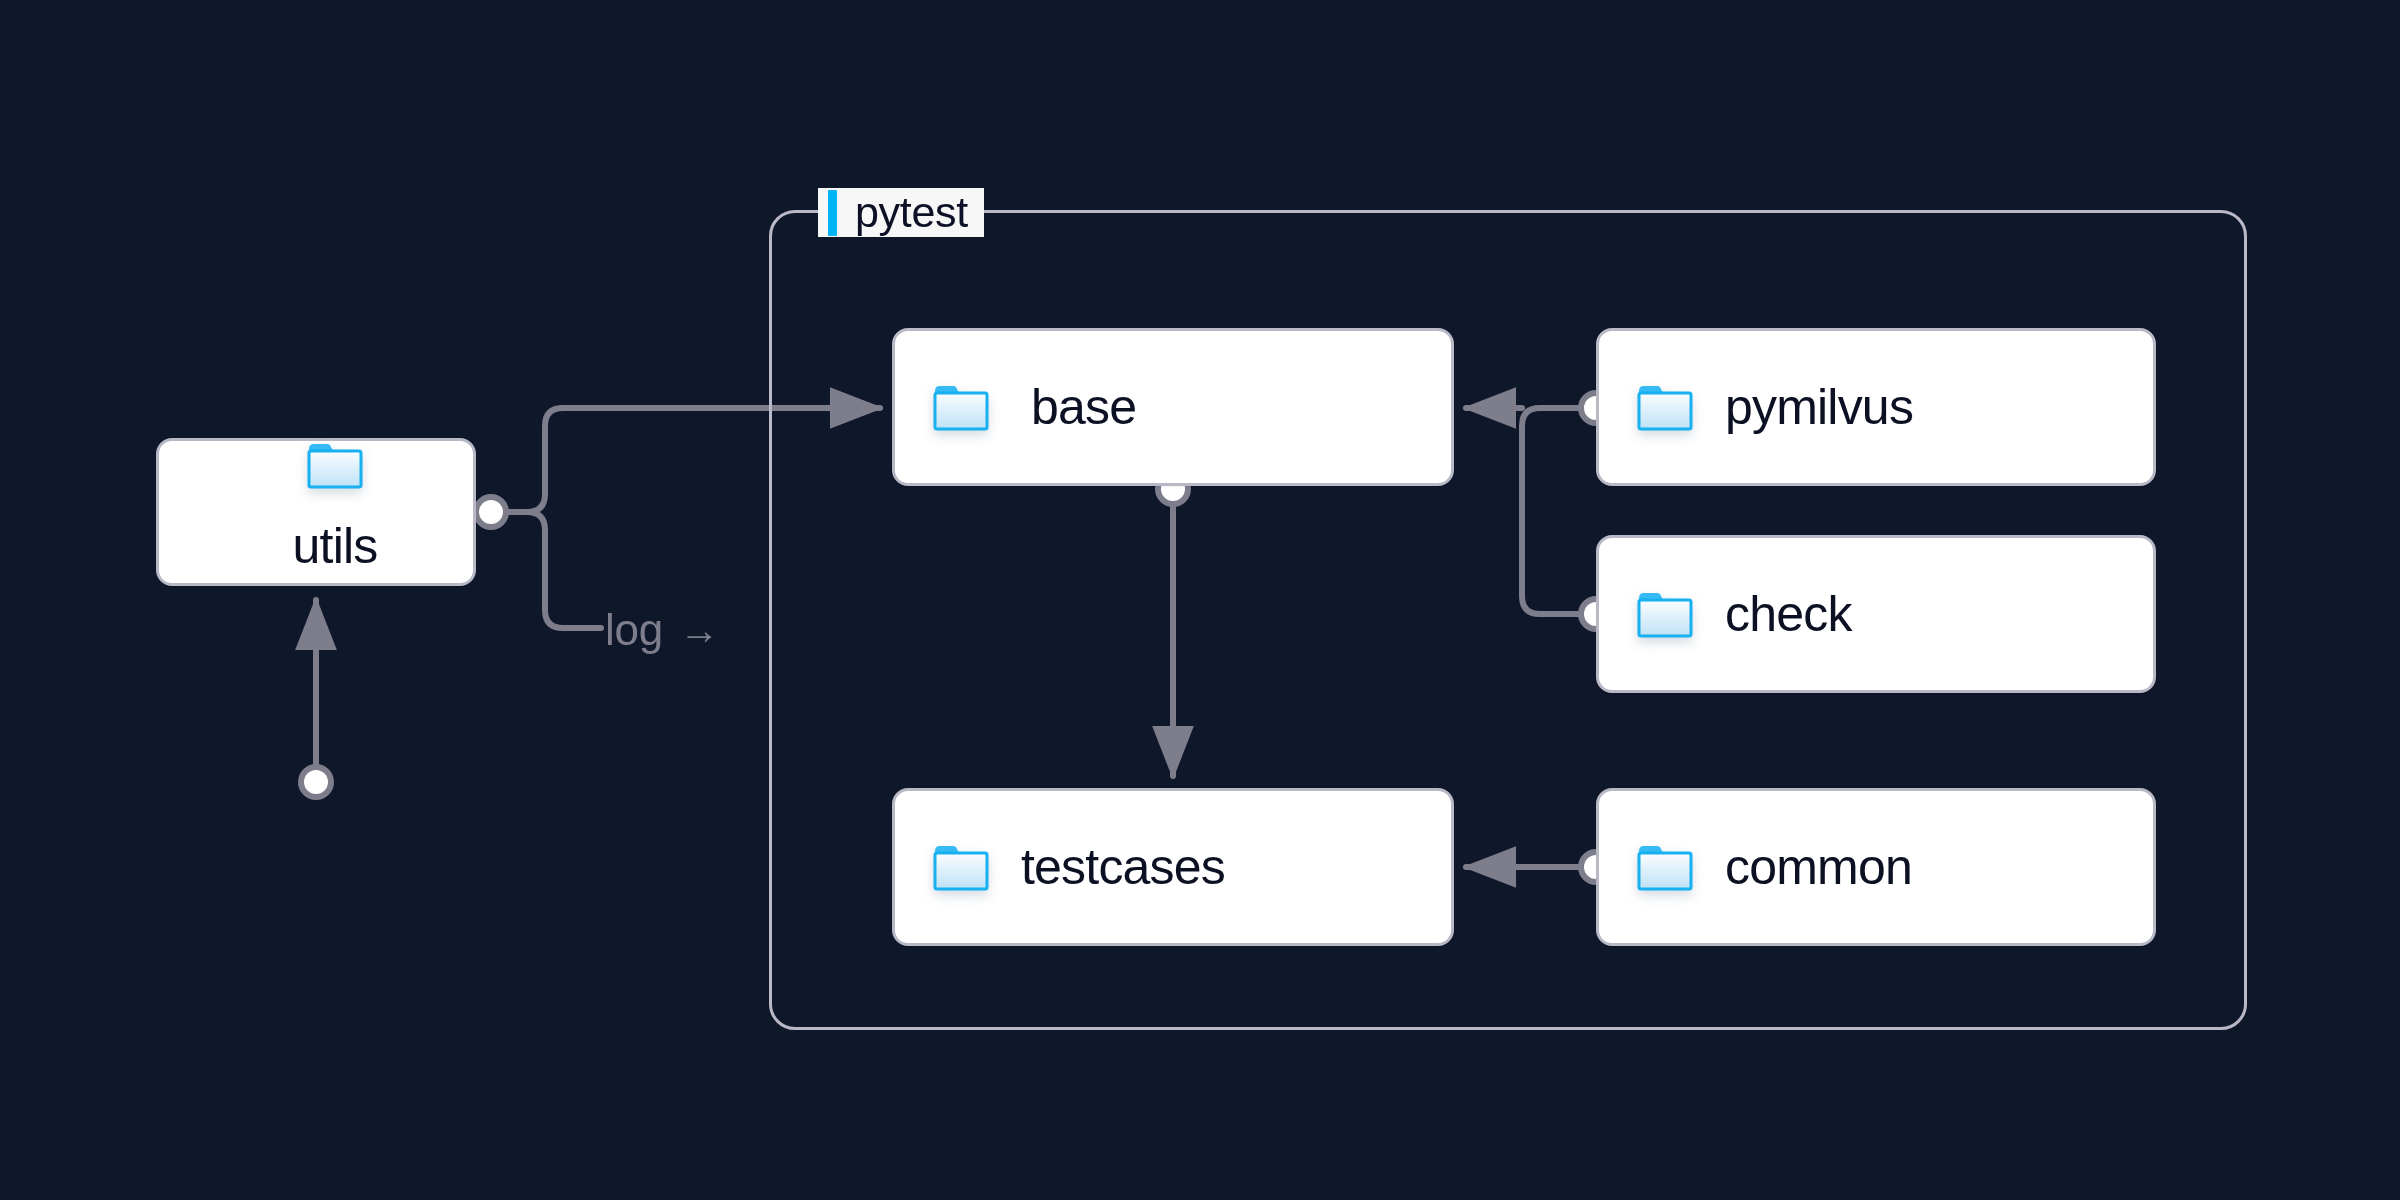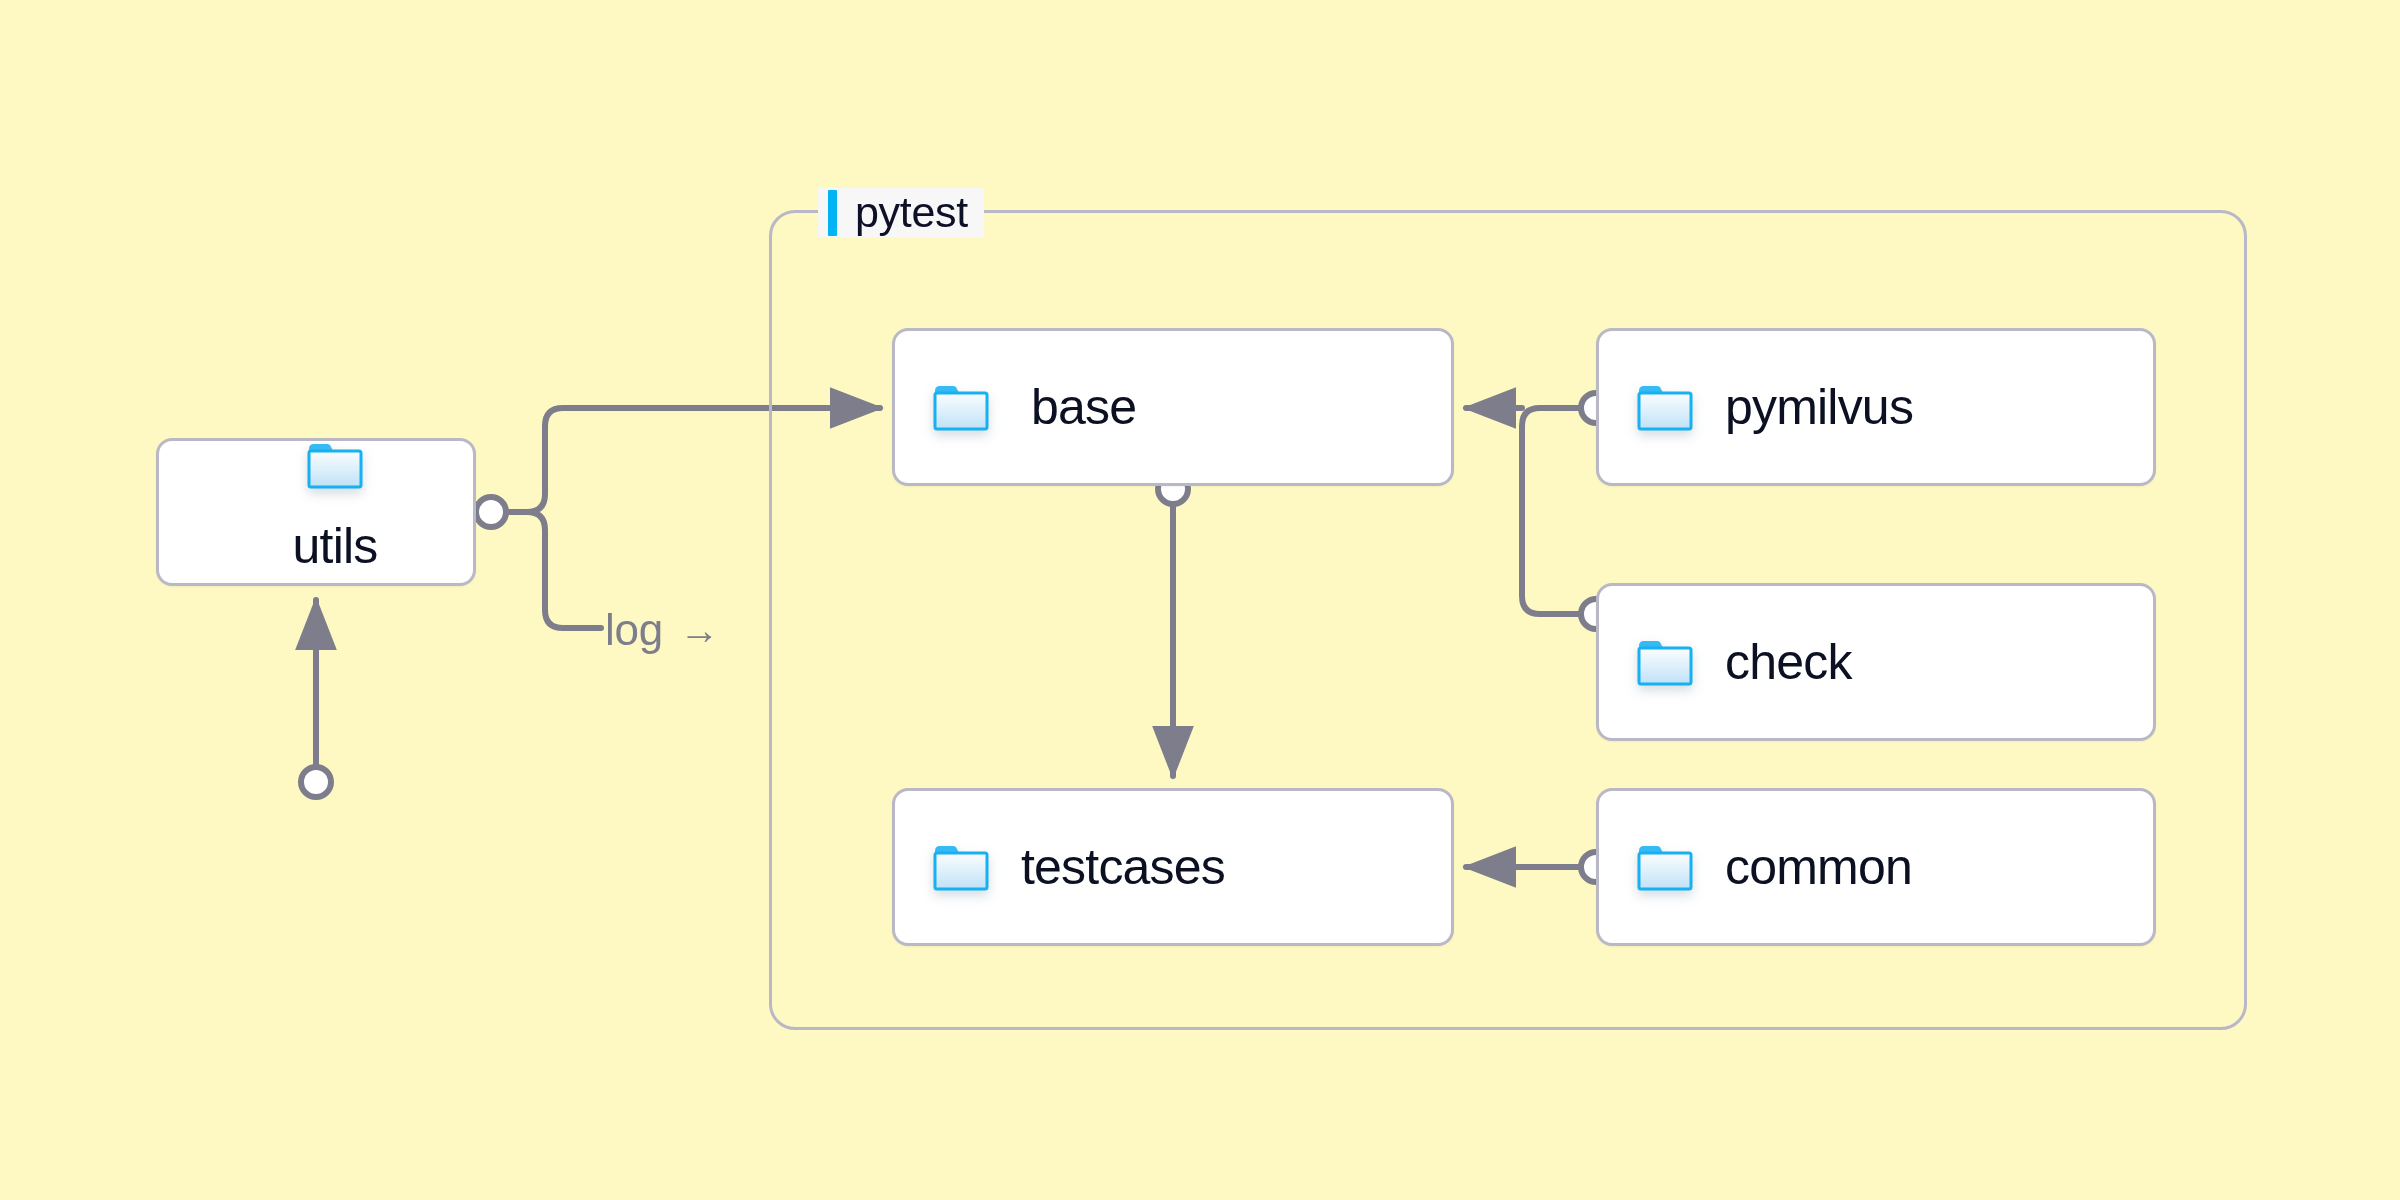--- a/index.html
+++ b/index.html
@@ -5,21 +5,21 @@
 <style>
   html, body {
     margin: 0;
     padding: 0;
     background: #f7f7f7;
   }
   #canvas {
     position: relative;
     width: 2400px;
     height: 1200px;
-    background: #fef9c3;
+    background: #0f172a;
     font-family: "Liberation Sans", sans-serif;
     overflow: hidden;
   }
   #edges {
     position: absolute;
     left: 0;
     top: 0;
     width: 2400px;
     height: 1200px;
     pointer-events: none;
@@ -180,21 +180,21 @@
   <div class="node" style="left:1596px; top:328px; width:560px; height:158px;">
     <span class="folder-icon">
       <svg width="56" height="48" viewBox="0 0 56 48" xmlns="http://www.w3.org/2000/svg">
         <path d="M2 8 q0-5 5-5 h13 q3 0 4 3 l2 4 h-24 z" fill="#35baf6"></path>
         <rect x="2" y="10" width="52" height="36" rx="2" fill="url(#folderGrad)" stroke="#17b0f0" stroke-width="3"></rect>
       </svg>
     </span>
     <span class="node-label">pymilvus</span>
   </div>
 
-  <div class="node" style="left:1596px; top:535px; width:560px; height:158px;margin-top:48px;">
+  <div class="node" style="left:1596px; top:535px; width:560px; height:158px;">
     <span class="folder-icon">
       <svg width="56" height="48" viewBox="0 0 56 48" xmlns="http://www.w3.org/2000/svg">
         <path d="M2 8 q0-5 5-5 h13 q3 0 4 3 l2 4 h-24 z" fill="#35baf6"></path>
         <rect x="2" y="10" width="52" height="36" rx="2" fill="url(#folderGrad)" stroke="#17b0f0" stroke-width="3"></rect>
       </svg>
     </span>
     <span class="node-label">check</span>
   </div>
 
   <div class="node" style="left:892px; top:788px; width:562px; height:158px;">

